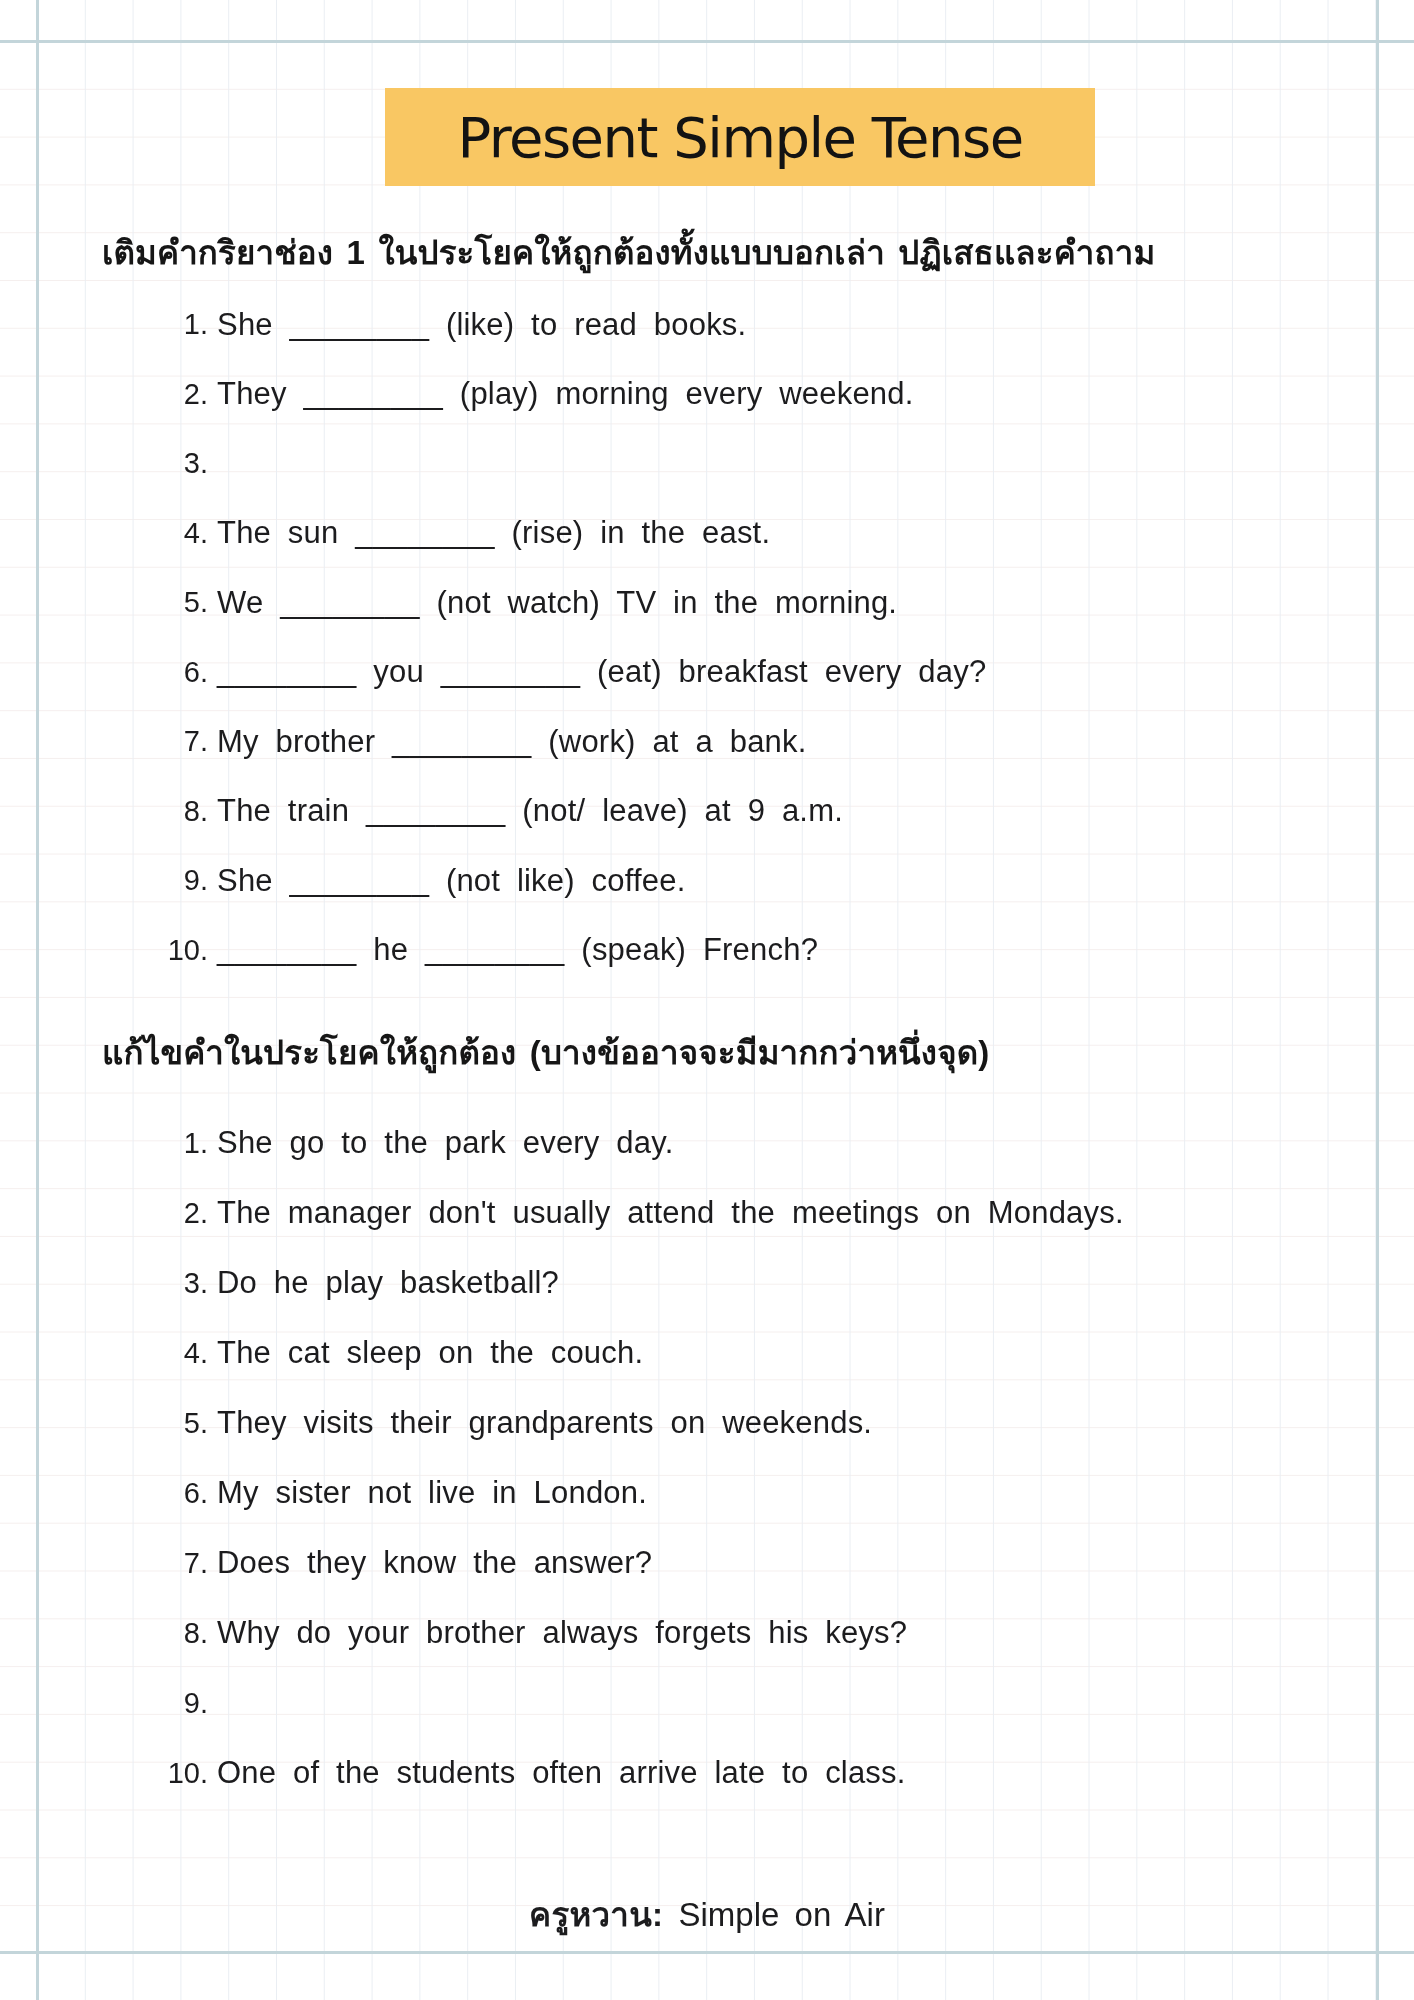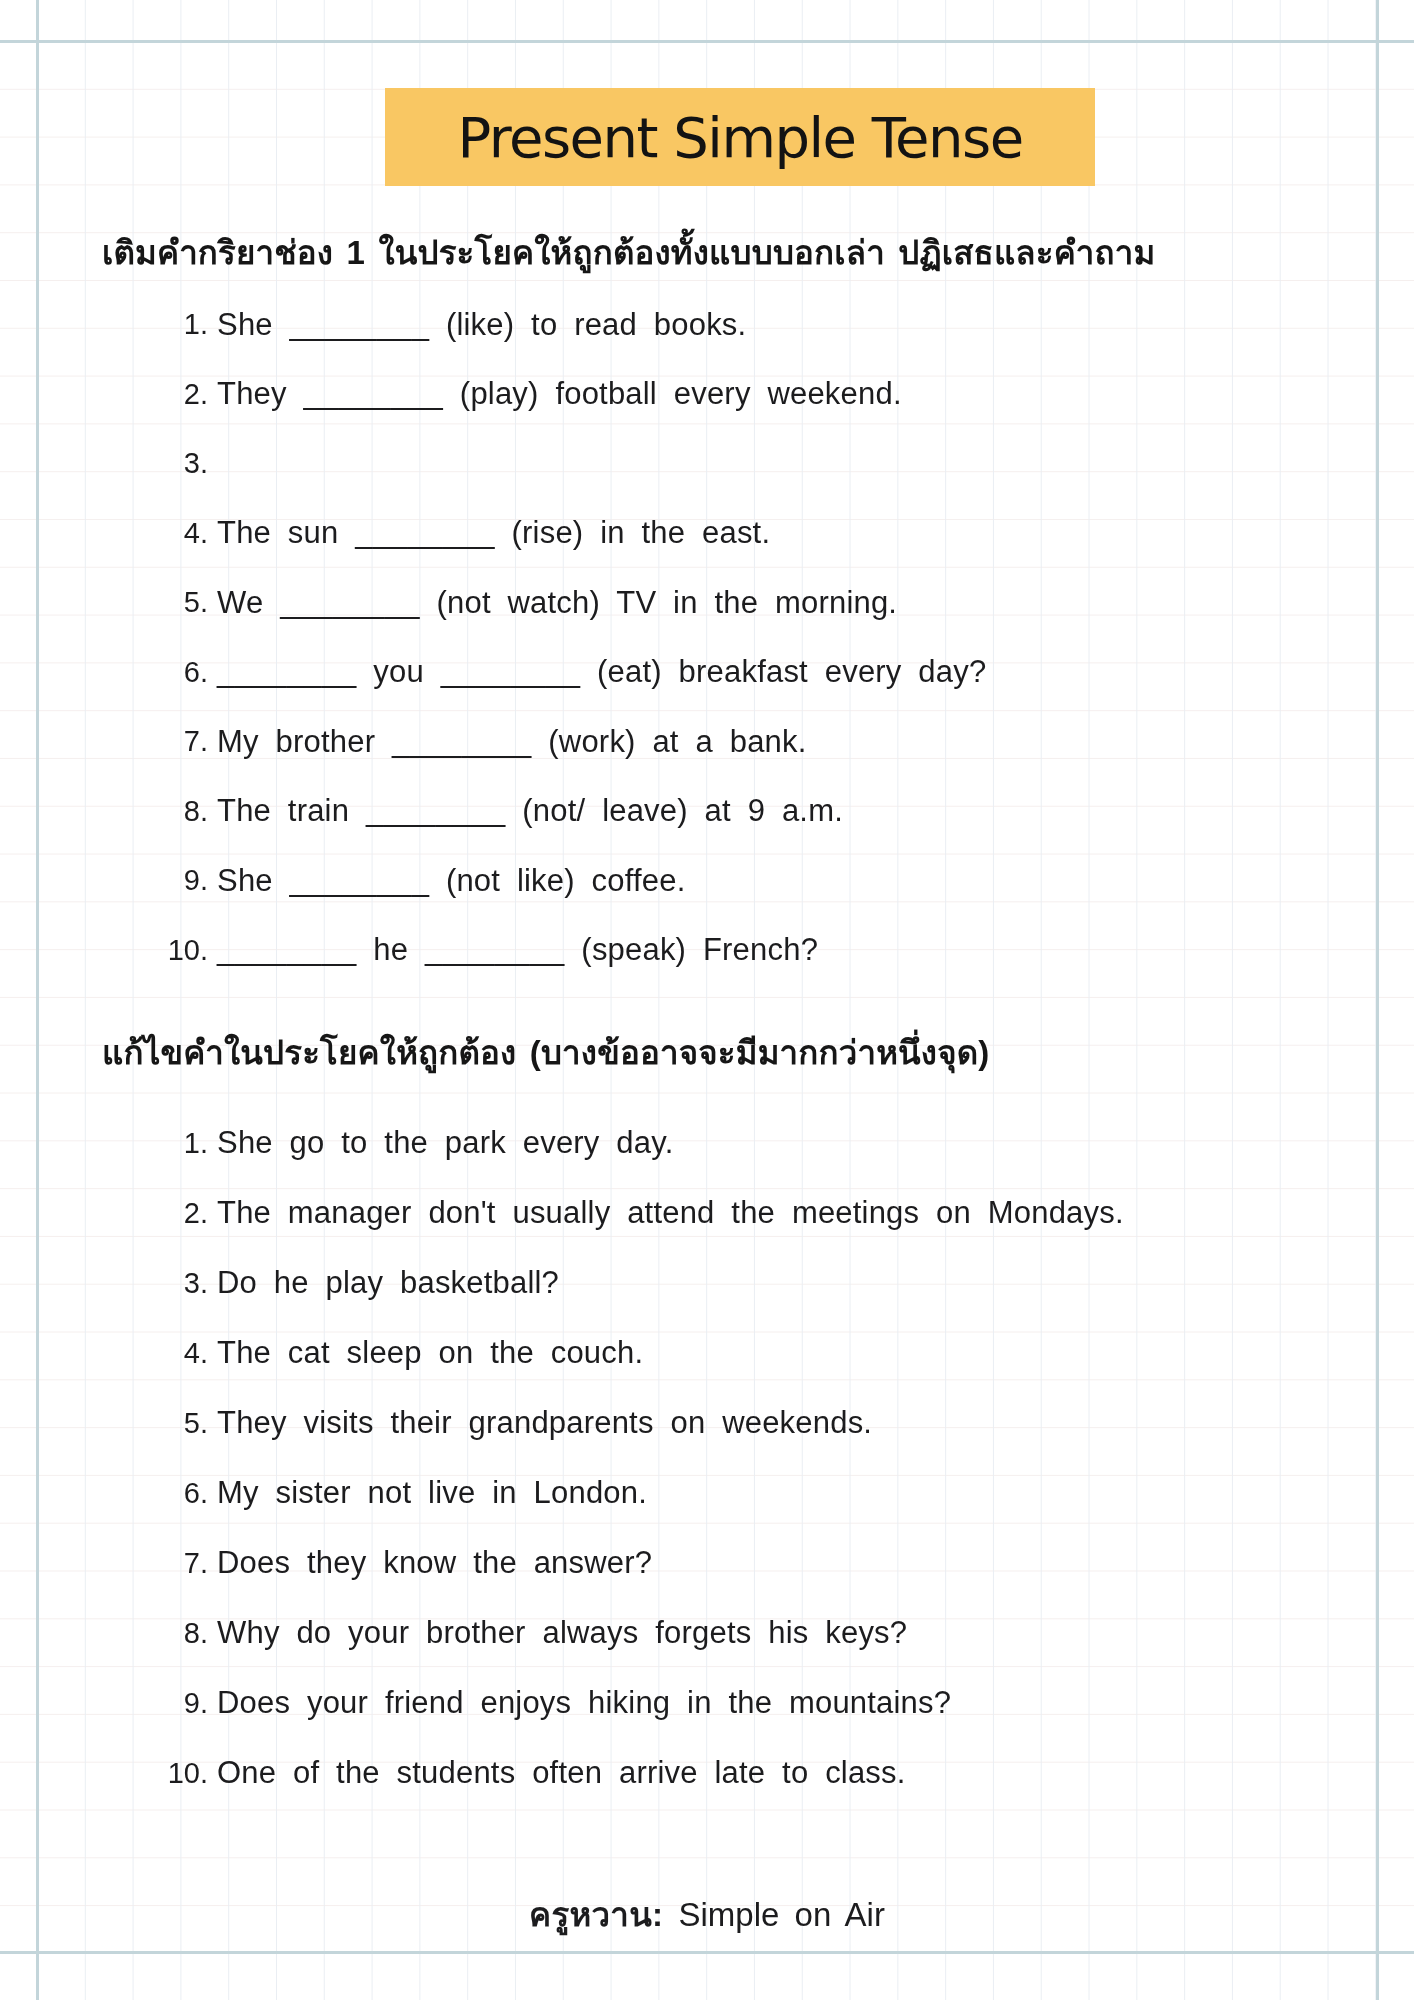--- a/index.html
+++ b/index.html
@@ -82,21 +82,21 @@
 </div>
 
 <div class="instr" id="instr1">เติมคำกริยาช่อง 1 ในประโยคให้ถูกต้องทั้งแบบบอกเล่า ปฏิเสธและคำถาม</div>
 <div class="qlist" id="list1">
     <div class="qrow">
       <span class="qnum">1.</span>
       <span class="qtext">She ________ (like) to read books.</span>
     </div>
     <div class="qrow">
       <span class="qnum">2.</span>
-      <span class="qtext">They ________ (play) football every weekend.</span>
+      <span class="qtext">They ________ (play) morning every weekend.</span>
     </div>
     <div class="qrow">
       <span class="qnum">3.</span>
     </div>
     <div class="qrow">
       <span class="qnum">4.</span>
       <span class="qtext">The sun ________ (rise) in the east.</span>
     </div>
     <div class="qrow">
       <span class="qnum">5.</span>
@@ -153,21 +153,20 @@
     <div class="qrow">
       <span class="qnum">7.</span>
       <span class="qtext">Does they know the answer?</span>
     </div>
     <div class="qrow">
       <span class="qnum">8.</span>
       <span class="qtext">Why do your brother always forgets his keys?</span>
     </div>
     <div class="qrow">
       <span class="qnum">9.</span>
-      <span class="qtext">Does your friend enjoys hiking in the mountains?</span>
     </div>
     <div class="qrow">
       <span class="qnum">10.</span>
       <span class="qtext">One of the students often arrive late to class.</span>
     </div>
   </div>
 
 <div class="footer">
   <span class="teacher">ครูหวาน:</span>
   <span> </span>

